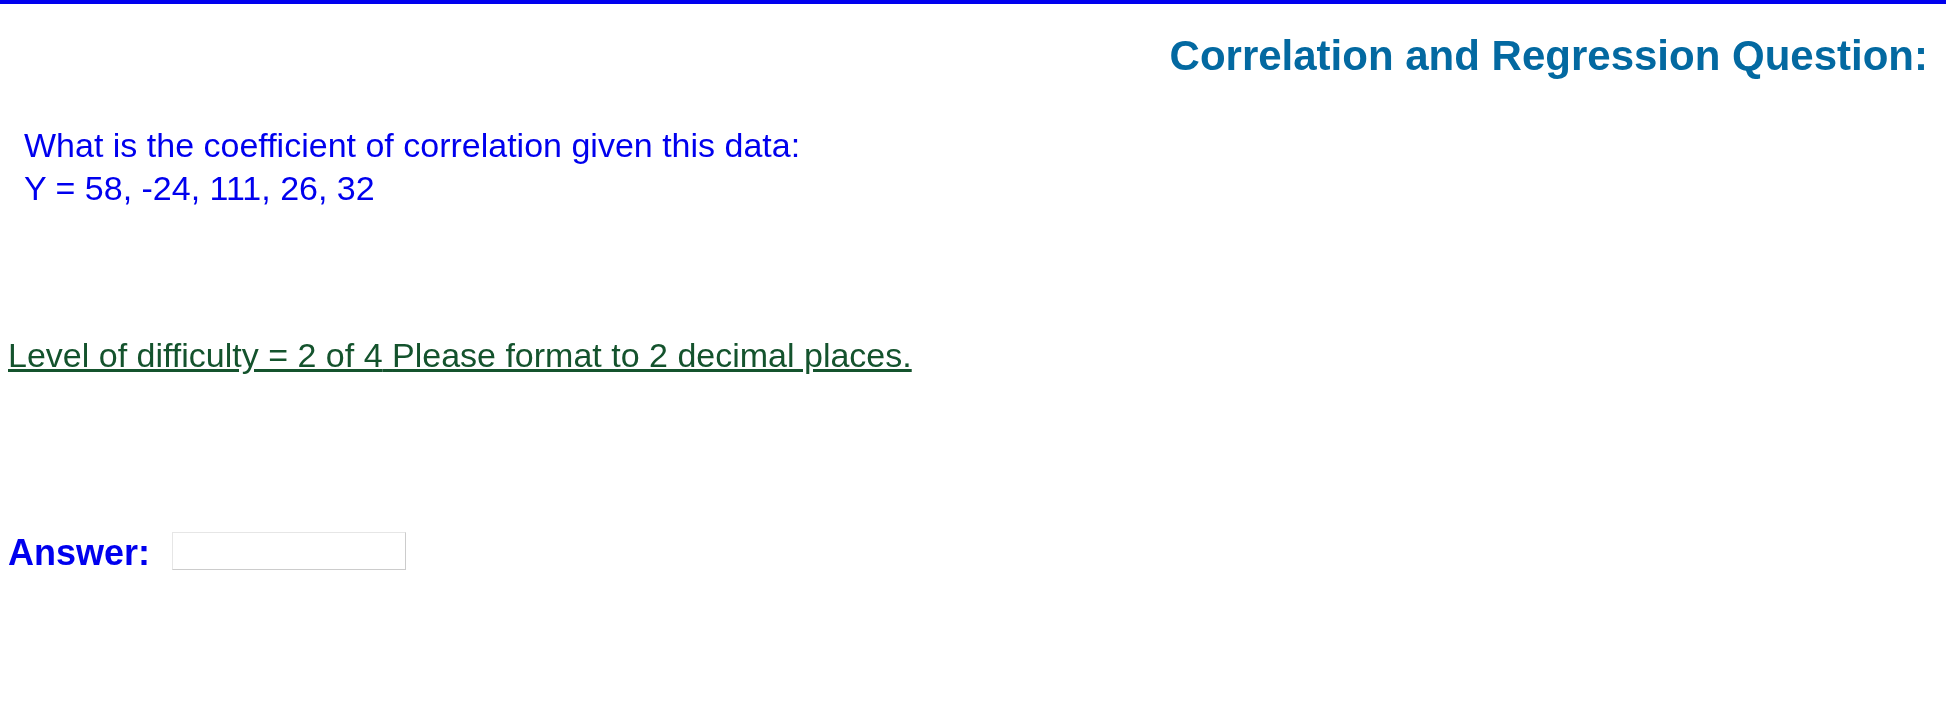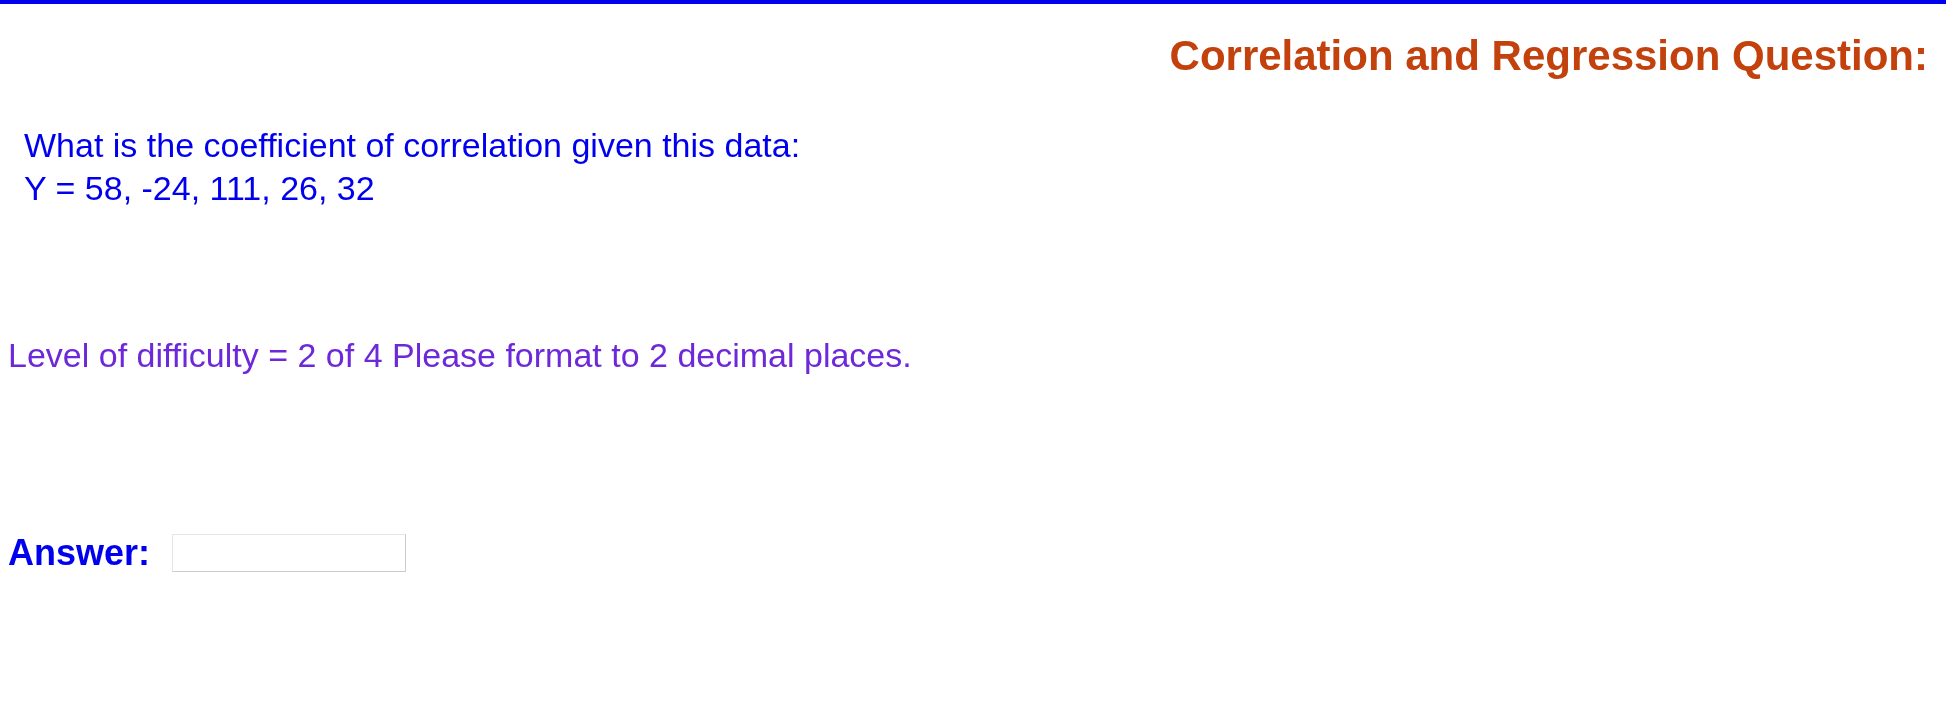--- a/index.html
+++ b/index.html
@@ -16,48 +16,49 @@
     width: 100%;
     height: 100%;
     border-top: 4px solid #0000EE;
   }
   .title {
     position: absolute;
     top: 28px;
     right: 18px;
     font-size: 42px;
     font-weight: bold;
-    color: #c2410c;
+    color: #0369a1;
     white-space: nowrap;
   }
   .body-block {
     position: absolute;
     top: 120px;
     left: 24px;
     font-size: 34px;
     color: #0000EE;
     line-height: 1.25;
     font-weight: 400;
   }
   .body-block .line { display: block; }
   .meta-block {
     position: absolute;
     top: 330px;
     left: 8px;
     font-size: 34px;
-    color: #6d28d9;
+    color: #14532d;
     line-height: 1.25;
     font-weight: 400;
+    text-decoration: underline;
   }
   .answer-row {
     position: absolute;
     top: 528px;
     left: 8px;
     display: flex;
-    align-items: center;
+    align-items: flex-start;
     gap: 22px;
   }
   .answer-label {
     font-size: 36px;
     font-weight: bold;
     color: #0000EE;
   }
   .answer-input {
     width: 234px;
     height: 38px;

